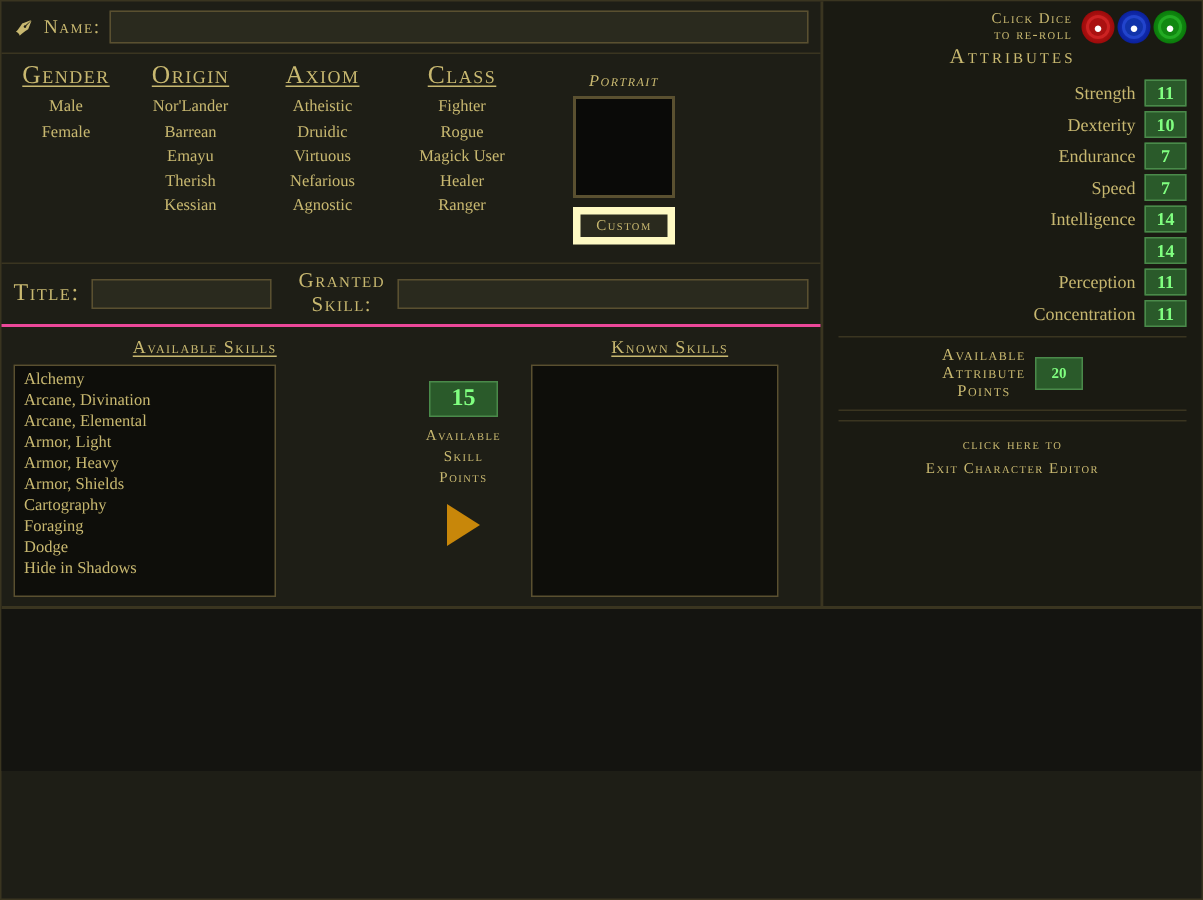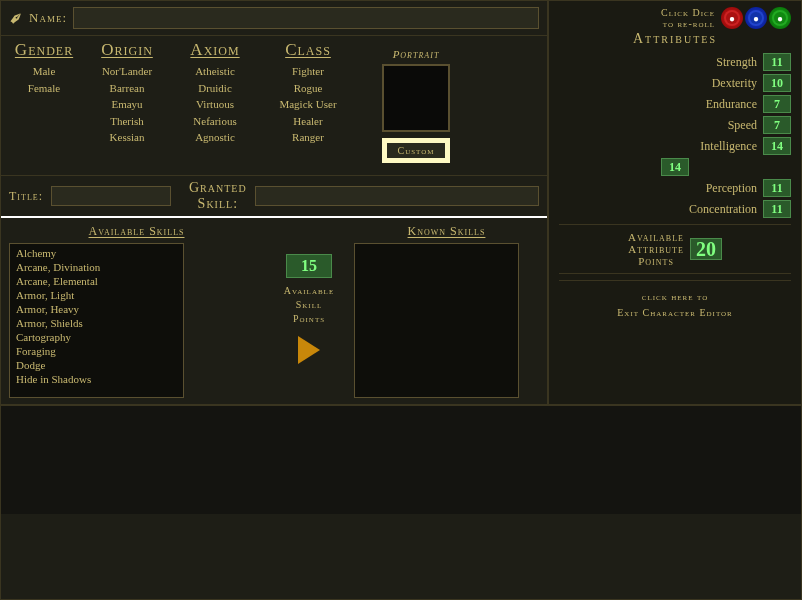--- a/index.html
+++ b/index.html
@@ -126,21 +126,21 @@
 
     
     .title-row {
       display: flex;
       align-items: center;
       padding: 4px 8px;
       gap: 8px;
     }
 
     .title-label {
-      font-size: 12px;
+      font-size: 16px;
       font-variant: small-caps;
       color: #c8b870;
       letter-spacing: 1px;
       text-align: right;
     }
 
     .title-input {
       width: 120px;
       background: #2a2a1e;
       border: 1px solid #5a5030;
@@ -210,21 +210,21 @@
       font-size: 14px;
       font-variant: small-caps;
       color: #c8b870;
       letter-spacing: 2px;
       text-align: center;
       margin-bottom: 6px;
     }
 
     .attr-row {
       display: flex;
-      justify-content: center;
+      justify-content: flex-end;
       align-items: center;
       margin-bottom: 3px;
       gap: 6px;
     }
 
     .attr-name {
       font-size: 12px;
       color: #c8b870;
       text-align: right;
       flex: 1;
@@ -265,21 +265,21 @@
       text-align: center;
       letter-spacing: 1px;
     }
 
     .avail-attr-value {
       width: 32px;
       height: 22px;
       background: #2a5a2a;
       border: 1px solid #4a8a4a;
       color: #80ff80;
-      font-size: 20px;
+      font-size: 10px;
       text-align: center;
       display: flex;
       align-items: center;
       justify-content: center;
       font-weight: bold;
     }
 
     .exit-btn-area {
       border-top: 1px solid #3a3520;
       padding-top: 8px;
@@ -290,21 +290,21 @@
     .exit-btn-text {
       font-size: 10px;
       color: #c8b870;
       font-variant: small-caps;
       letter-spacing: 1px;
       line-height: 1.6;
     }
 
     
     .skills-section {
-      border-top: 2px solid #ffffff;
+      border-top: 2px solid #ec4899;
       display: flex;
       gap: 0;
       padding: 6px 8px;
     }
 
     .skills-panel {
       display: flex;
       flex-direction: column;
       flex: 1;
     }

